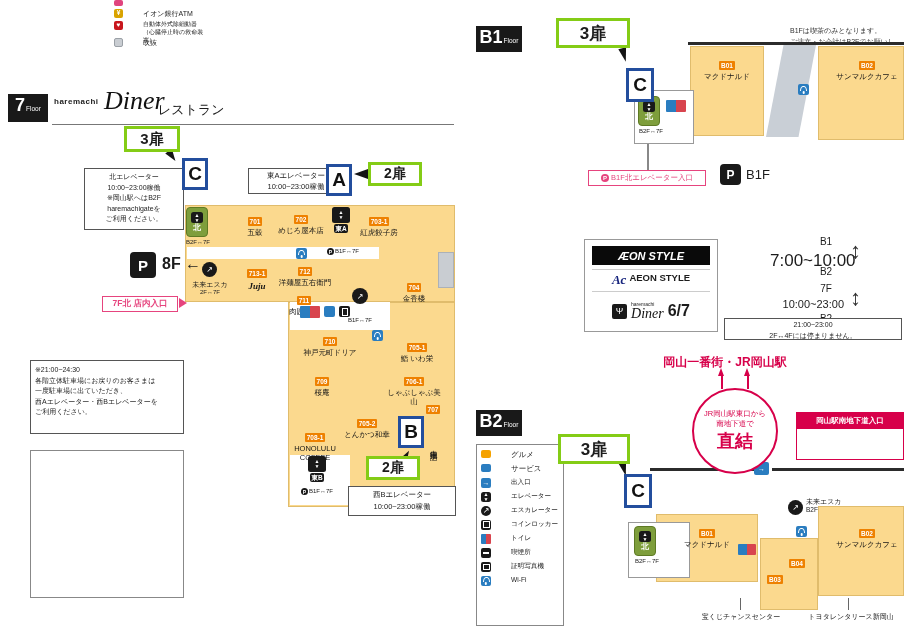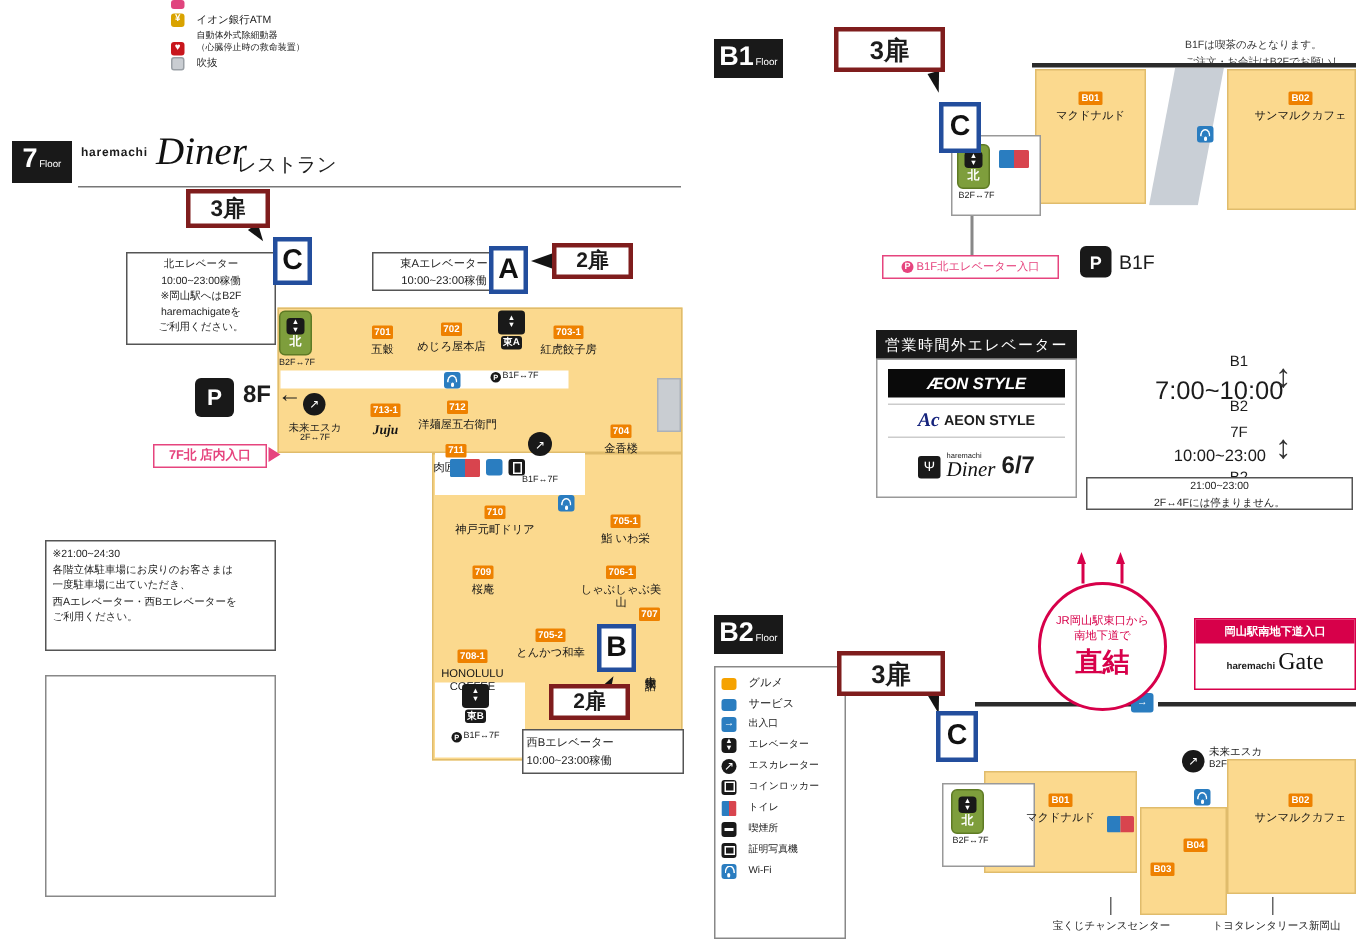--- a/index.html
+++ b/index.html
@@ -6,21 +6,21 @@
   body{margin:0;background:#fff}
   .canvas{position:relative;width:904px;height:628px;background:#fff;overflow:hidden;
           font-family:"Liberation Sans","DejaVu Sans",sans-serif;color:#1c1c1c}
   .pre{white-space:pre-line}
   .ylw{background:#FBD98E;border:1px solid #E0BC6C;z-index:0}
   .wht{background:#fff;z-index:1}
   .grayblk{background:#C9CDD2;border:1px solid #ABB1B8;z-index:1}
   .floorbox{background:#191919;color:#fff;display:flex;align-items:baseline;justify-content:center;padding:2px 3px;z-index:3}
   .fnum{font-size:18px;font-weight:bold;line-height:1}
   .fsuf{font-size:6.5px;margin-left:1px}
-  .callout{background:#fff;border:3px solid #7f1d1d;display:flex;align-items:center;justify-content:center;font-weight:bold;z-index:6}
+  .callout{background:#fff;border:3px solid #84cc16;display:flex;align-items:center;justify-content:center;font-weight:bold;z-index:6}
   .ltr{background:#fff;border:3px solid #234E9D;display:flex;align-items:center;justify-content:center;font-weight:bold;font-size:19px;color:#111;z-index:6}
   .ptr{width:0;height:0;border-style:solid;z-index:5}
   .notebox{background:#fff;border:1px solid #555;z-index:4}
   .rule{background:#777;z-index:2}
   .store{text-align:center;line-height:1.15;z-index:3}
   .tag{display:inline-block;background:#EE8100;color:#fff;font-size:6.5px;font-weight:bold;padding:0 2px;line-height:1.4;border-radius:1px}
   .sname{font-size:7.5px;margin-top:1px;color:#151515}
   .vert{writing-mode:vertical-rl;margin:2px auto 0;letter-spacing:1px}
   .jj{font-style:italic;font-weight:bold;font-family:"Liberation Serif","DejaVu Serif",serif}
   .elevicon{position:relative;background:#191919;border-radius:2.5px;color:#fff;display:flex;flex-direction:column;
@@ -60,21 +60,21 @@
   .photo::before{content:"";width:5px;height:4px;border:1px solid #fff}
   .aed{background:#C8161D;color:#fff}
   .aed::before{content:"♥";font-size:6.5px;line-height:1}
   .atm{background:#D9A300;color:#fff}
   .atm::before{content:"¥";font-size:6.5px;font-weight:bold;line-height:1}
   .mtoilet{background:#2A7DC0}
   .grayic{background:#C9CDD2;border:1px solid #9aa0a6}
   .pinkic{background:#E0447E}
   .swg{background:#F5A200}
   .sws{background:#2A7DC0}
-  .lrow{display:flex;align-items:flex-end;gap:8px}
+  .lrow{display:flex;align-items:flex-start;gap:20px}
   .llabel{font-size:6.6px;line-height:1.3;color:#222}
   .lic{flex:0 0 auto;width:10px;height:10px}
   .updown{font-size:22px;color:#333;line-height:1;z-index:3}
   .crimson{color:#D7004A}
   .dinerlogo{font-family:"Liberation Serif","DejaVu Serif",serif;font-style:italic;color:#111}
   .abs{position:absolute}
 </style>
 </head>
 <body>
 
@@ -218,21 +218,21 @@
     <span class="elevicon" style="width:18px;height:16px"></span>
     <span class="elevtag">東B</span>
   </div>
   <div class="range abs" style="left:294px;top:488px;width:46px">
     <span class="picon" style="width:7px;height:7px;font-size:5px;border-radius:50%"></span>
     <span>B1F↔7F</span>
   </div>
   <div class="ltr abs" style="left:398px;top:416px;width:26px;height:32px">B</div>
   <div class="ptr abs" style="left:402px;top:450px;border-width:0 4px 12px 4px;border-color:transparent transparent #141414 transparent;transform:rotate(30deg)"></div>
   <div class="callout abs" style="left:366px;top:456px;width:54px;height:24px;font-size:14px">2扉</div>
-  <div class="notebox pre abs" style="left:348px;top:486px;width:108px;height:30px;font-size:7.5px;text-align:left;padding:2px;line-height:1.6">西Bエレベーター
+  <div class="notebox pre abs" style="left:348px;top:486px;width:108px;height:30px;font-size:7.5px;text-align:center;padding:2px;line-height:1.6">西Bエレベーター
 10:00~23:00稼働</div>
 
   <span class="picon abs" style="left:130px;top:252px;width:26px;height:26px;font-size:15px"></span>
   <div class="abs" style="left:162px;top:255px;font-size:16px;font-weight:bold">8F ←</div>
   <div class="abs" style="left:102px;top:296px;width:76px;height:16px;border:1.5px solid #E6447E;background:#fff;color:#E6447E;font-size:8.5px;font-weight:bold;display:flex;align-items:center;justify-content:center;z-index:4">7F北 店内入口</div>
   <div class="ptr abs" style="left:179px;top:298px;border-width:5px 0 5px 8px;border-color:transparent transparent transparent #E6447E"></div>
   <div class="notebox pre abs" style="left:30px;top:360px;width:154px;height:74px;font-size:7px;padding:4px;line-height:1.5">※21:00~24:30
 各階立体駐車場にお戻りのお客さまは
 一度駐車場に出ていただき、
 西Aエレベーター・西Bエレベーターを
@@ -326,25 +326,24 @@
     </span>
   <div class="range abs" style="left:632px;top:128px;width:38px">B2F↔7F</div>
   <div class="abs" style="left:647px;top:144px;width:2px;height:26px;background:#888;z-index:1"></div>
   <div class="abs" style="left:588px;top:170px;width:118px;height:16px;border:1px solid #E6447E;background:#fff;color:#E6447E;font-size:7.5px;display:flex;align-items:center;justify-content:center;gap:2px;z-index:4">
     <span class="picon" style="width:8px;height:8px;font-size:6px;border-radius:50%;background:#E6447E"></span>
     <span>B1F北エレベーター入口</span>
   </div>
   <span class="picon abs" style="left:720px;top:164px;width:21px;height:21px;font-size:12px"></span>
   <div class="abs" style="left:746px;top:167px;font-size:13px;font-weight:normal">B1F</div>
 
-  <div class="abs" style="left:584px;top:220px;width:134px;height:19px;background:#191919;color:#fff;font-size:10px;display:flex;align-items:center;justify-content:center;letter-spacing:1px;z-index:3">営業時間外エレベーター</div>
   <div class="abs" style="left:584px;top:239px;width:134px;height:93px;border:1px solid #999;background:#fff;z-index:2"></div>
   <div class="abs" style="left:592px;top:246px;width:118px;height:19px;background:#0a0a0a;color:#fff;font-size:11px;font-weight:bold;font-style:italic;display:flex;align-items:center;justify-content:center;z-index:3">ÆON STYLE</div>
   <div class="abs" style="left:592px;top:269px;width:118px;height:1px;background:#ccc;z-index:3"></div>
-  <div class="abs" style="left:592px;top:272px;width:118px;height:16px;display:flex;align-items:center;justify-content:center;gap:3px;z-index:3">
+  <div class="abs" style="left:592px;top:272px;width:118px;height:16px;display:flex;align-items:flex-start;justify-content:center;gap:3px;z-index:3">
     <span class="dinerlogo" style="font-size:13px;font-weight:bold;color:#16247d">Ac</span>
     <span style="font-size:9.5px;font-weight:bold">AEON STYLE</span>
   </div>
   <div class="abs" style="left:592px;top:291px;width:118px;height:1px;background:#ccc;z-index:3"></div>
   <div class="abs" style="left:592px;top:295px;width:118px;height:32px;display:flex;align-items:center;justify-content:center;gap:4px;z-index:3">
     <span class="sq blk" style="width:15px;height:15px;color:#fff;font-size:9px">Ψ</span>
     <span style="display:flex;flex-direction:column;align-items:flex-start;line-height:1">
       <span style="font-size:5px">haremachi</span>
       <span class="dinerlogo" style="font-size:14px">Diner</span>
     </span>
@@ -354,35 +353,32 @@
   <div class="abs" style="left:770px;top:251px;width:74px;font-size:17px;text-align:right">7:00~10:00</div>
   <div class="updown abs" style="left:850px;top:240px">↕</div>
   <div class="abs" style="left:806px;top:266px;width:40px;font-size:10px;text-align:center">B2</div>
   <div class="abs" style="left:806px;top:283px;width:40px;font-size:10px;text-align:center">7F</div>
   <div class="abs" style="left:764px;top:298px;width:80px;font-size:11px;text-align:right">10:00~23:00</div>
   <div class="updown abs" style="left:850px;top:287px">↕</div>
   <div class="abs" style="left:806px;top:313px;width:40px;font-size:10px;text-align:center">B2</div>
   <div class="notebox pre abs" style="left:724px;top:318px;width:178px;height:22px;font-size:7px;text-align:center;line-height:1.5;padding:1px">21:00~23:00
 2F↔4Fには停まりません。</div>
 
+  <div class="crimson abs" style="left:640px;top:354px;width:170px;font-size:12px;font-weight:bold;text-align:center">岡山一番街・JR岡山駅</div>
   <div class="ptr abs" style="left:718px;top:368px;border-width:0 3.5px 8px 3.5px;border-color:transparent transparent #D7004A transparent"></div>
   <div class="ptr abs" style="left:744px;top:368px;border-width:0 3.5px 8px 3.5px;border-color:transparent transparent #D7004A transparent"></div>
   <div class="abs" style="left:720.5px;top:376px;width:2px;height:13px;background:#D7004A"></div>
   <div class="abs" style="left:746.5px;top:376px;width:2px;height:13px;background:#D7004A"></div>
   <div class="abs" style="left:692px;top:388px;width:86px;height:86px;border:2.5px solid #D7004A;border-radius:50%;background:#fff;display:flex;flex-direction:column;align-items:center;justify-content:center;z-index:4">
     <span class="crimson" style="font-size:7.5px">JR岡山駅東口から</span>
     <span class="crimson" style="font-size:7.5px">南地下道で</span>
     <span class="crimson" style="font-size:18px;font-weight:bold">直結</span>
   </div>
   <div class="abs" style="left:796px;top:412px;width:108px;height:48px;border:1.5px solid #D7004A;background:#fff;z-index:4">
     <div style="height:16px;background:#D7004A;color:#fff;font-size:7.5px;font-weight:bold;display:flex;align-items:center;justify-content:center">岡山駅南地下道入口</div>
-    <div style="display:flex;align-items:baseline;justify-content:center;gap:2px;padding-top:4px">
-      <span style="font-size:6.5px;font-weight:bold">haremachi</span>
-      <span class="dinerlogo" style="font-size:16px;font-style:normal">Gate</span>
-    </div>
   </div>
 
   <div class="floorbox abs" style="left:476px;top:410px;width:46px;height:26px">
     <span class="fnum">B2</span>
     <span class="fsuf">Floor</span>
   </div>
 
   <div class="notebox abs" style="left:476px;top:444px;width:88px;height:182px;border-color:#888;padding:5px 4px">
     <div style="display:flex;flex-direction:column;gap:4px">
       <div class="lrow">

